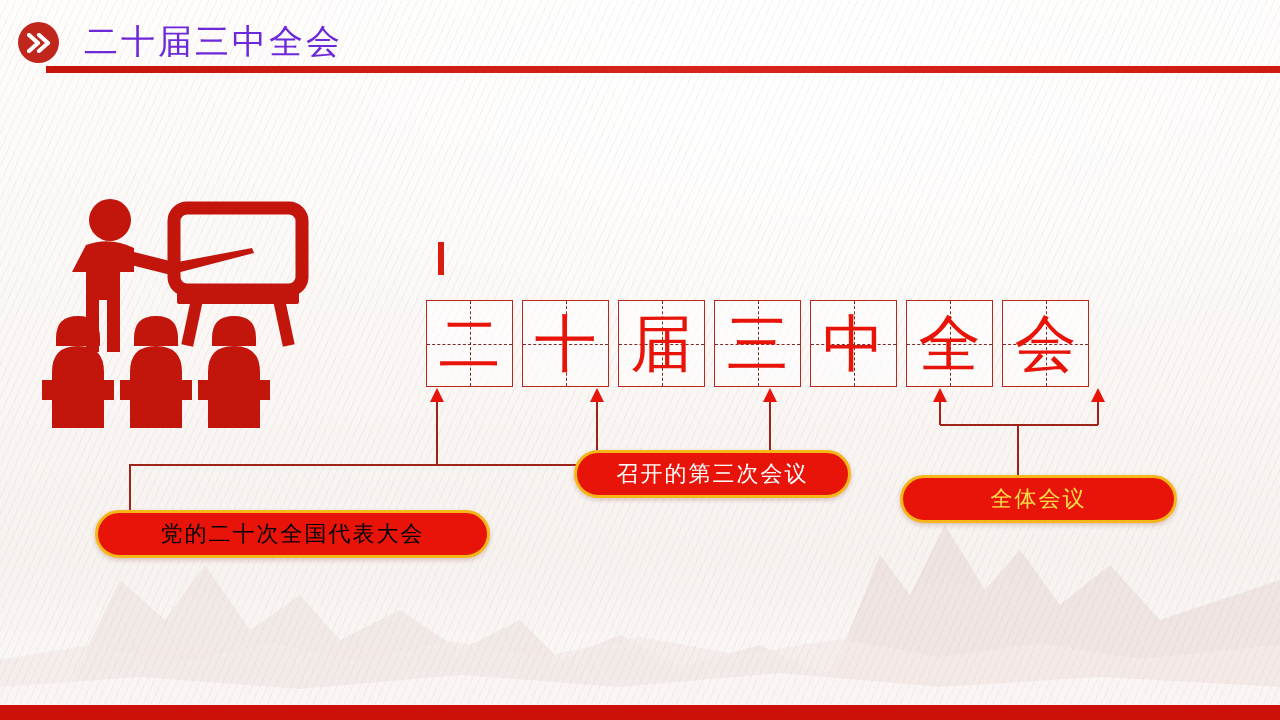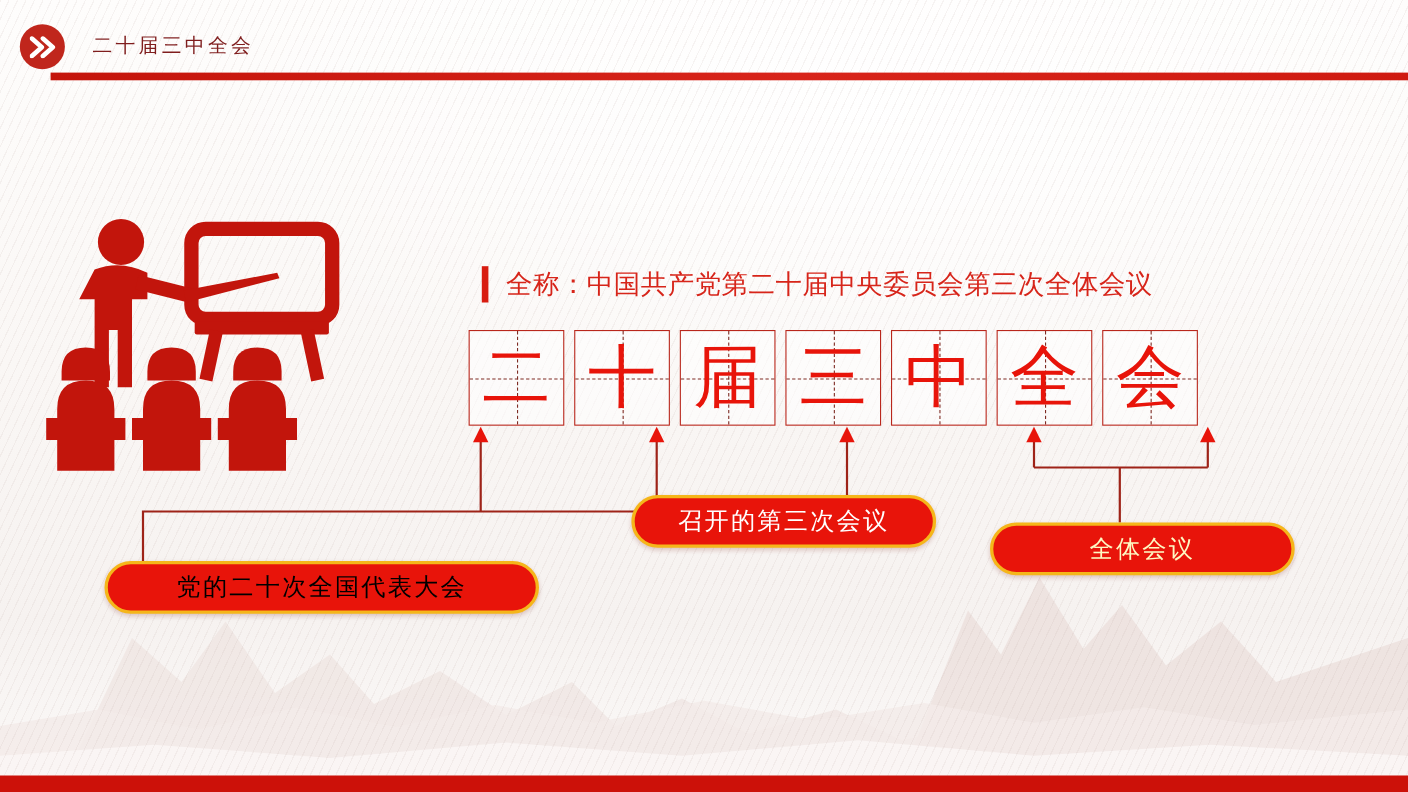--- a/index.html
+++ b/index.html
@@ -31,21 +31,21 @@
   #header { position:absolute; top:0; left:0; width:1280px; height:80px; z-index:5; }
   #brand-badge {
     position:absolute; left:18px; top:22px;
     width:41px; height:41px; border-radius:50%;
     background:#c0261c;
     display:flex; align-items:center; justify-content:center;
   }
   #brand-badge svg { display:block; }
   #header-title {
     position:absolute; left:84px; top:22px;
-    font-size:18px; letter-spacing:3px; color:#7f1d1d;
+    font-size:34px; letter-spacing:3px; color:#6d28d9;
     font-weight:400; line-height:38px; white-space:nowrap;
     font-family:Liberation Sans, sans-serif;
   }
   #header-rule {
     position:absolute; left:46px; top:66px; width:1234px; height:7px;
     background:linear-gradient(90deg,#c4140b,#d8241a 55%, #cf1a10);
   }
 
   
   #illustration { position:absolute; left:34px; top:190px; width:320px; height:255px; z-index:4; }
@@ -99,21 +99,21 @@
     box-shadow:0 2px 5px rgba(120,20,10,0.22);
     white-space:nowrap;
     font-family:"Liberation Serif","DejaVu Serif",serif;
   }
   #pill-left  { left:95px;  top:510px; width:395px; height:48px; }
   #pill-mid   { left:574px; top:450px; width:277px; height:48px; }
   #pill-right { left:900px; top:475px; width:277px; height:48px; }
   .pill-label { font-size:22px; letter-spacing:2px; }
   #pill-left  .pill-label { color:#000000; }
   #pill-mid   .pill-label { color:#ffffff; }
-  #pill-right .pill-label { color:#fef9c3; }
+  #pill-right .pill-label { color:#fde047; }
 
   
   #footer-bar {
     position:absolute; left:0; bottom:0; width:1280px; height:15px;
     background:#cc1109; z-index:8;
   }
 </style>
 </head>
 <body>
 
@@ -166,21 +166,20 @@
       <path d="M100 148 q0 -22 22 -22 q22 0 22 22 l0 8 l-44 0 Z"></path>
 
       <path d="M174 182 q0 -26 26 -26 q26 0 26 26 l0 8 l10 0 l0 20 l-10 0 l0 28 l-52 0 l0 -28 l-10 0 l0 -20 l10 0 Z"></path>
       <path d="M178 148 q0 -22 22 -22 q22 0 22 22 l0 8 l-44 0 Z"></path>
     </g>
   </svg>
 </div>
 
 <div id="subtitle-row">
   <div id="subtitle-bar"></div>
-  <div id="subtitle-text">全称：中国共产党第二十届中央委员会第三次全体会议</div>
 </div>
 
 <div id="grid-boxes">
   <div class="grid-cell">
     <span class="gl-h"></span>
     <span class="gl-v"></span>
     <span class="glyph">二</span>
   </div>
   <div class="grid-cell">
     <span class="gl-h"></span>

